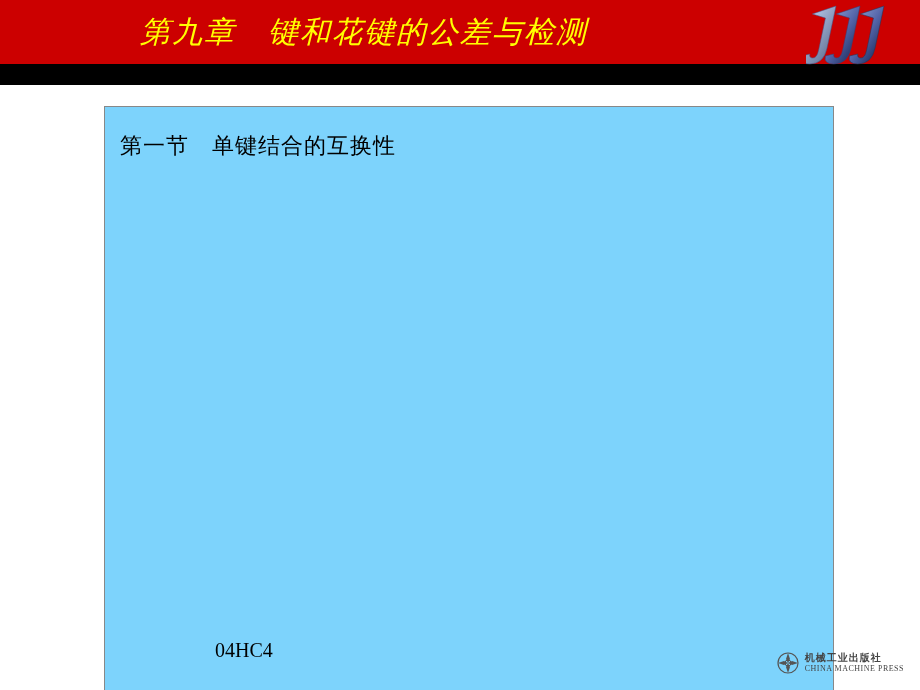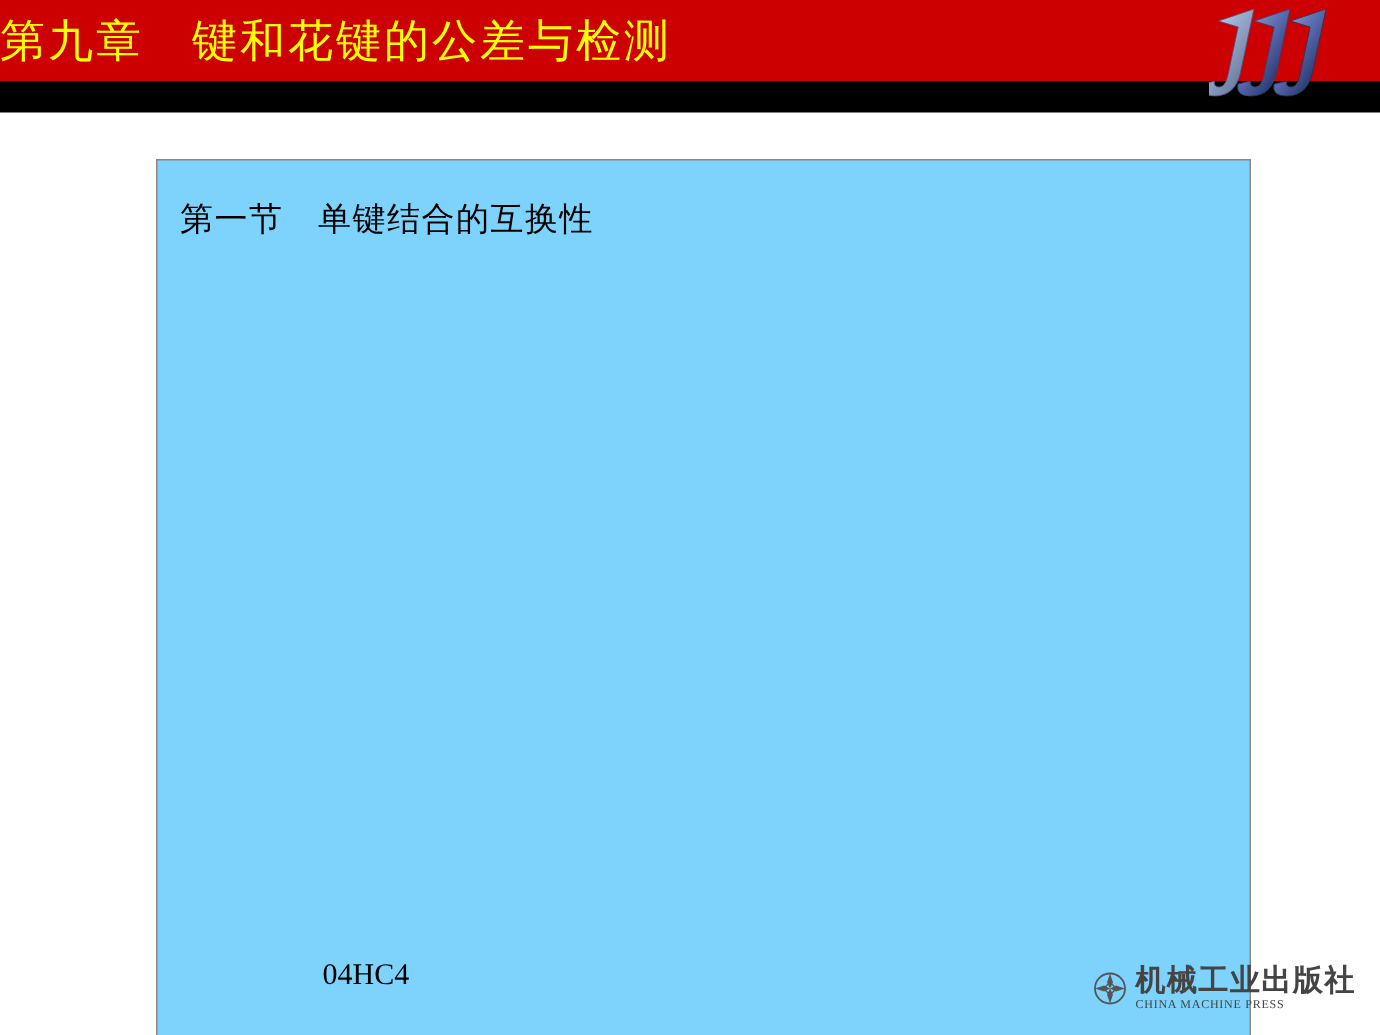--- a/index.html
+++ b/index.html
@@ -10,25 +10,27 @@
     body {
       width: 920px;
       height: 690px;
       background: #fff;
       font-family: "SimSun", "Microsoft YaHei", serif;
       position: relative;
       overflow: hidden;
     }
     .header-red {
       width: 100%;
-      height: 54px;
+      height: 64px;
       background: #cc0000;
       display: flex;
       align-items: center;
+      padding-left: 140px;
       position: relative;
+      font-style: italic;
     }
     .chapter-title {
       color: #ffff00;
       font-size: 30px;
       font-weight: normal;
       letter-spacing: 2px;
     }
     .header-black {
       width: 100%;
       height: 21px;
@@ -77,21 +79,21 @@
     .publisher-logo {
       width: 22px;
       height: 22px;
     }
     .publisher-text {
       display: flex;
       flex-direction: column;
       line-height: 1;
     }
     .publisher-cn {
-      font-size: 20px;
+      font-size: 10px;
       font-weight: bold;
       color: #444;
       letter-spacing: 1px;
     }
     .publisher-en {
       font-size: 8px;
       color: #444;
       letter-spacing: 0.5px;
       margin-top: 2px;
     }

